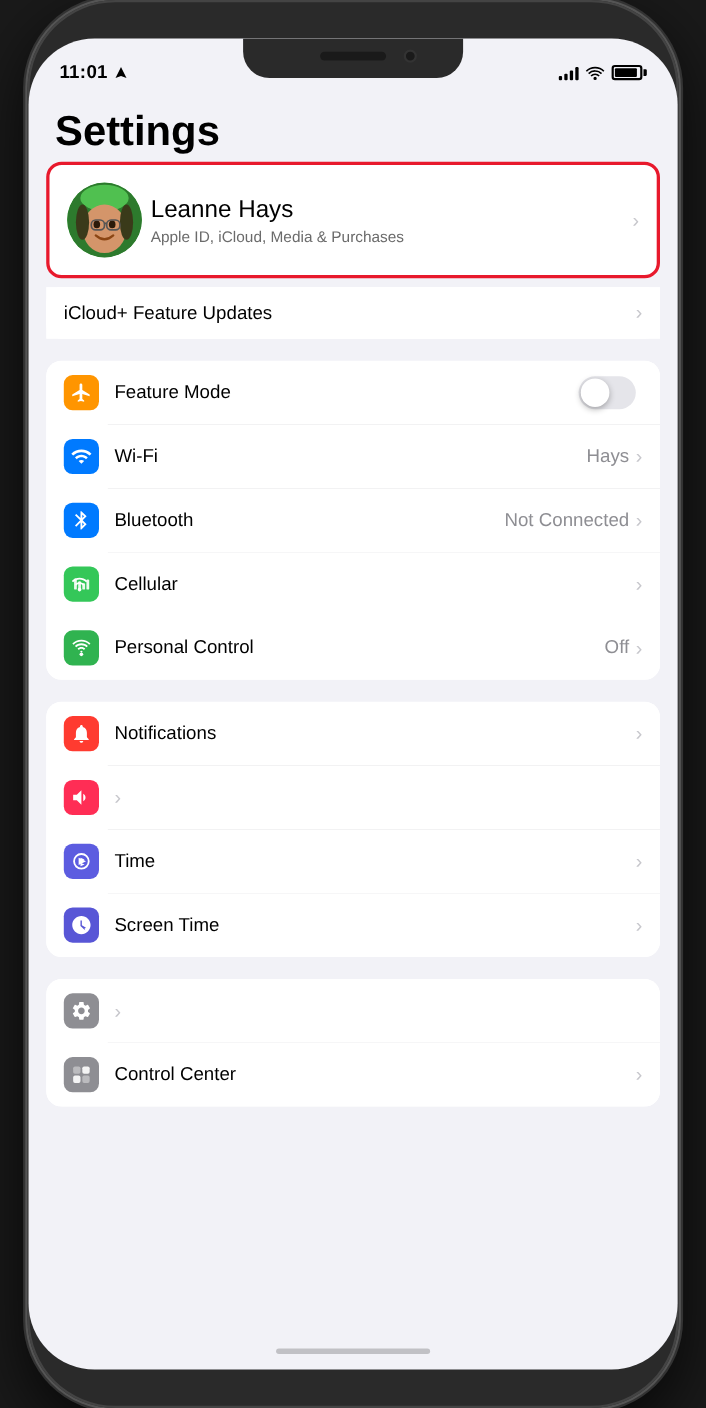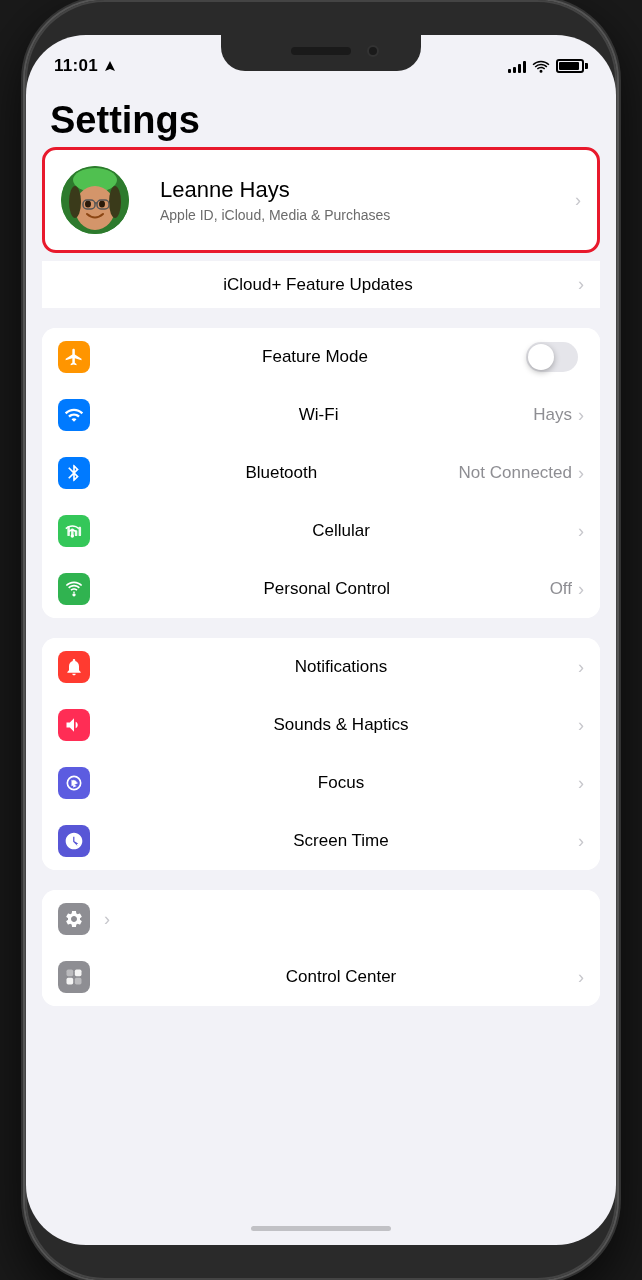--- a/index.html
+++ b/index.html
@@ -155,21 +155,21 @@
 
     
     .profile-section {
       margin: 0 16px 8px 16px;
       background: #fff;
       border-radius: 14px;
       border: 3px solid #e8192c;
       padding: 16px;
       display: flex;
       align-items: center;
-      gap: 31px;
+      gap: 8px;
       cursor: pointer;
       position: relative;
     }
 
     .profile-avatar {
       width: 68px;
       height: 68px;
       border-radius: 50%;
       overflow: hidden;
       flex-shrink: 0;
@@ -215,21 +215,20 @@
       border-radius: 14px;
     }
 
     .settings-row {
       display: flex;
       align-items: center;
       padding: 13px 16px;
       background: #fff;
       position: relative;
       cursor: pointer;
-      text-align: center;
     }
 
     .settings-row:not(:last-child)::after {
       content: '';
       position: absolute;
       bottom: 0;
       left: 56px;
       right: 0;
       height: 0.5px;
       background: #c8c8cc;
@@ -475,32 +474,31 @@
           <span class="settings-row-label">Notifications</span>
           <span class="chevron">›</span>
         </div>
 
         <div class="settings-row">
           <div class="setting-icon icon-red-pink">
             <svg class="icon-svg" viewBox="0 0 24 24">
               <path d="M3 9v6h4l5 5V4L7 9H3zm13.5 3c0-1.77-1.02-3.29-2.5-4.03v8.05c1.48-.73 2.5-2.25 2.5-4.02z"></path>
             </svg>
           </div>
-          <span class="settings-row-label">Sounds &amp; Haptics</span>
           <span class="chevron">›</span>
         </div>
 
         <div class="settings-row">
           <div class="setting-icon icon-indigo">
             <svg class="icon-svg" viewBox="0 0 24 24">
               <path d="M12 3a9 9 0 1 0 0 18A9 9 0 0 0 12 3zm0 16a7 7 0 1 1 0-14 7 7 0 0 1 0 14zm-1-11l4.5 2-4.5 2v-4zm0 5.5l4.5 2-4.5 2v-4z"></path>
               <path d="M9 8v8l8-4-8-4z"></path>
             </svg>
           </div>
-          <span class="settings-row-label">Focus</span>
+          <span class="settings-row-label">Time</span>
           <span class="chevron">›</span>
         </div>
 
         <div class="settings-row">
           <div class="setting-icon icon-purple">
             <svg class="icon-svg" viewBox="0 0 24 24">
               <path d="M11.99 2C6.47 2 2 6.48 2 12s4.47 10 9.99 10C17.52 22 22 17.52 22 12S17.52 2 11.99 2zm4.24 16L11 13V7h1.5v5.25l4.5 2.67-1.77 1.08z"></path>
             </svg>
           </div>
           <span class="settings-row-label">Screen Time</span>

